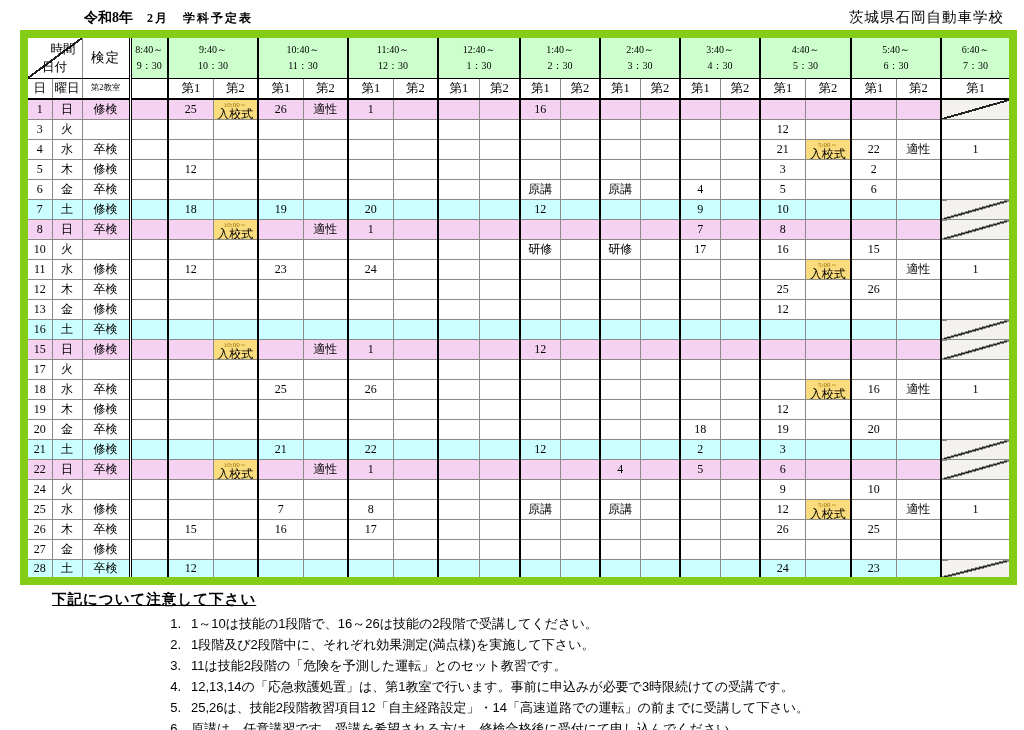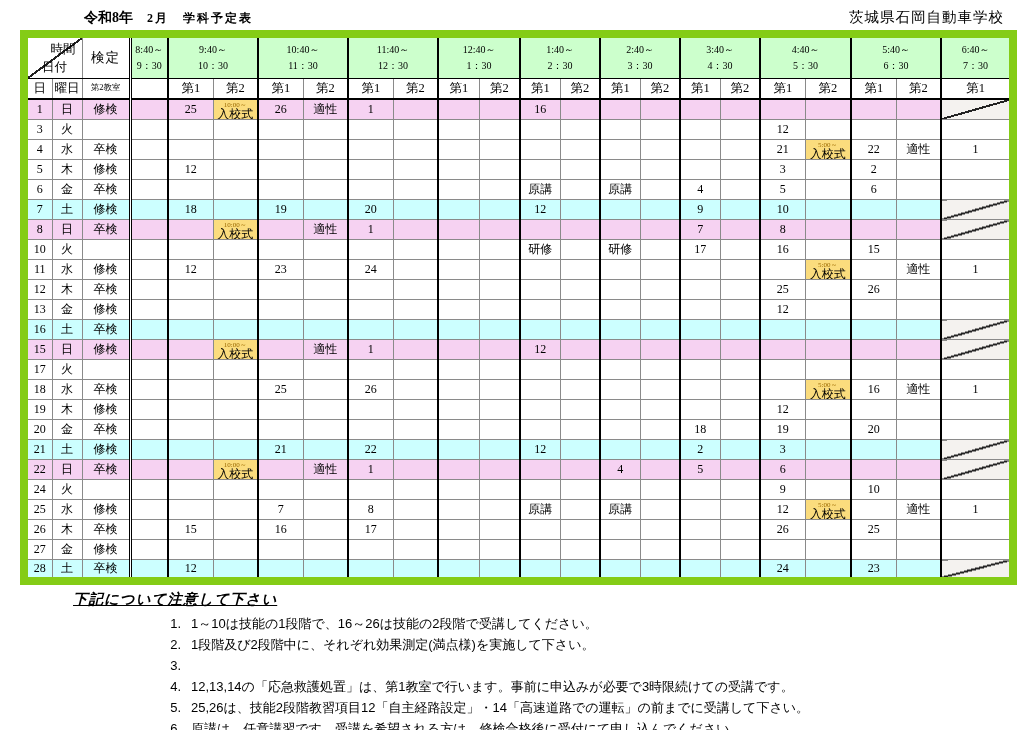--- a/index.html
+++ b/index.html
@@ -42,22 +42,22 @@
       #222 calc(50% + 1px), transparent calc(50% + 1px));
   }
   td.diag{background-color:var(--diag) !important;}
   .c-top{position:absolute;top:3px;right:6px;font-size:12.5px;}
   .c-bottom{position:absolute;bottom:2px;left:14px;font-size:12.5px;}
   .tl1,.tl2{line-height:16px;font-size:10px;}
   .nyu-time{font-size:7px;line-height:8px;margin-top:1px;color:var(--nyutime);}
   .nyu-label{font-size:12px;line-height:10px;text-align:center;}
 
   .notes{margin-top:5px;font-family:"Liberation Sans","DejaVu Sans",sans-serif;}
-  .notes-heading{margin-left:73px;font-family:"Liberation Serif","DejaVu Serif",serif;
-    font-style:italic;font-weight:bold;font-size:14.5px;text-decoration:underline;
+  .notes-heading{margin-left:52px;font-family:"Liberation Serif","DejaVu Serif",serif;
+    font-weight:bold;font-size:14.5px;text-decoration:underline;
     letter-spacing:1px;line-height:18px;}
   ol.notes-list{list-style:none;margin:5px 0 0 0;padding:0 0 0 163px;}
   ol.notes-list li{font-size:13px;line-height:21px;display:flex;}
   .note-num{width:18px;text-align:right;margin-right:10px;flex:none;}
   .note-text{white-space:nowrap;}
 </style>
 </head>
 <body>
 
 <div class="titlebar">
@@ -806,20 +806,21 @@
       <li>
         <span class="note-num">1.</span>
         <span class="note-text">1～10は技能の1段階で、16～26は技能の2段階で受講してください。</span>
       </li>
       <li>
         <span class="note-num">2.</span>
         <span class="note-text">1段階及び2段階中に、それぞれ効果測定(満点様)を実施して下さい。</span>
       </li>
       <li>
         <span class="note-num">3.</span>
+        <span class="note-text">11は技能2段階の「危険を予測した運転」とのセット教習です。</span>
       </li>
       <li>
         <span class="note-num">4.</span>
         <span class="note-text">12,13,14の「応急救護処置」は、第1教室で行います。事前に申込みが必要で3時限続けての受講です。</span>
       </li>
       <li>
         <span class="note-num">5.</span>
         <span class="note-text">25,26は、技能2段階教習項目12「自主経路設定」・14「高速道路での運転」の前までに受講して下さい。</span>
       </li>
       <li>

